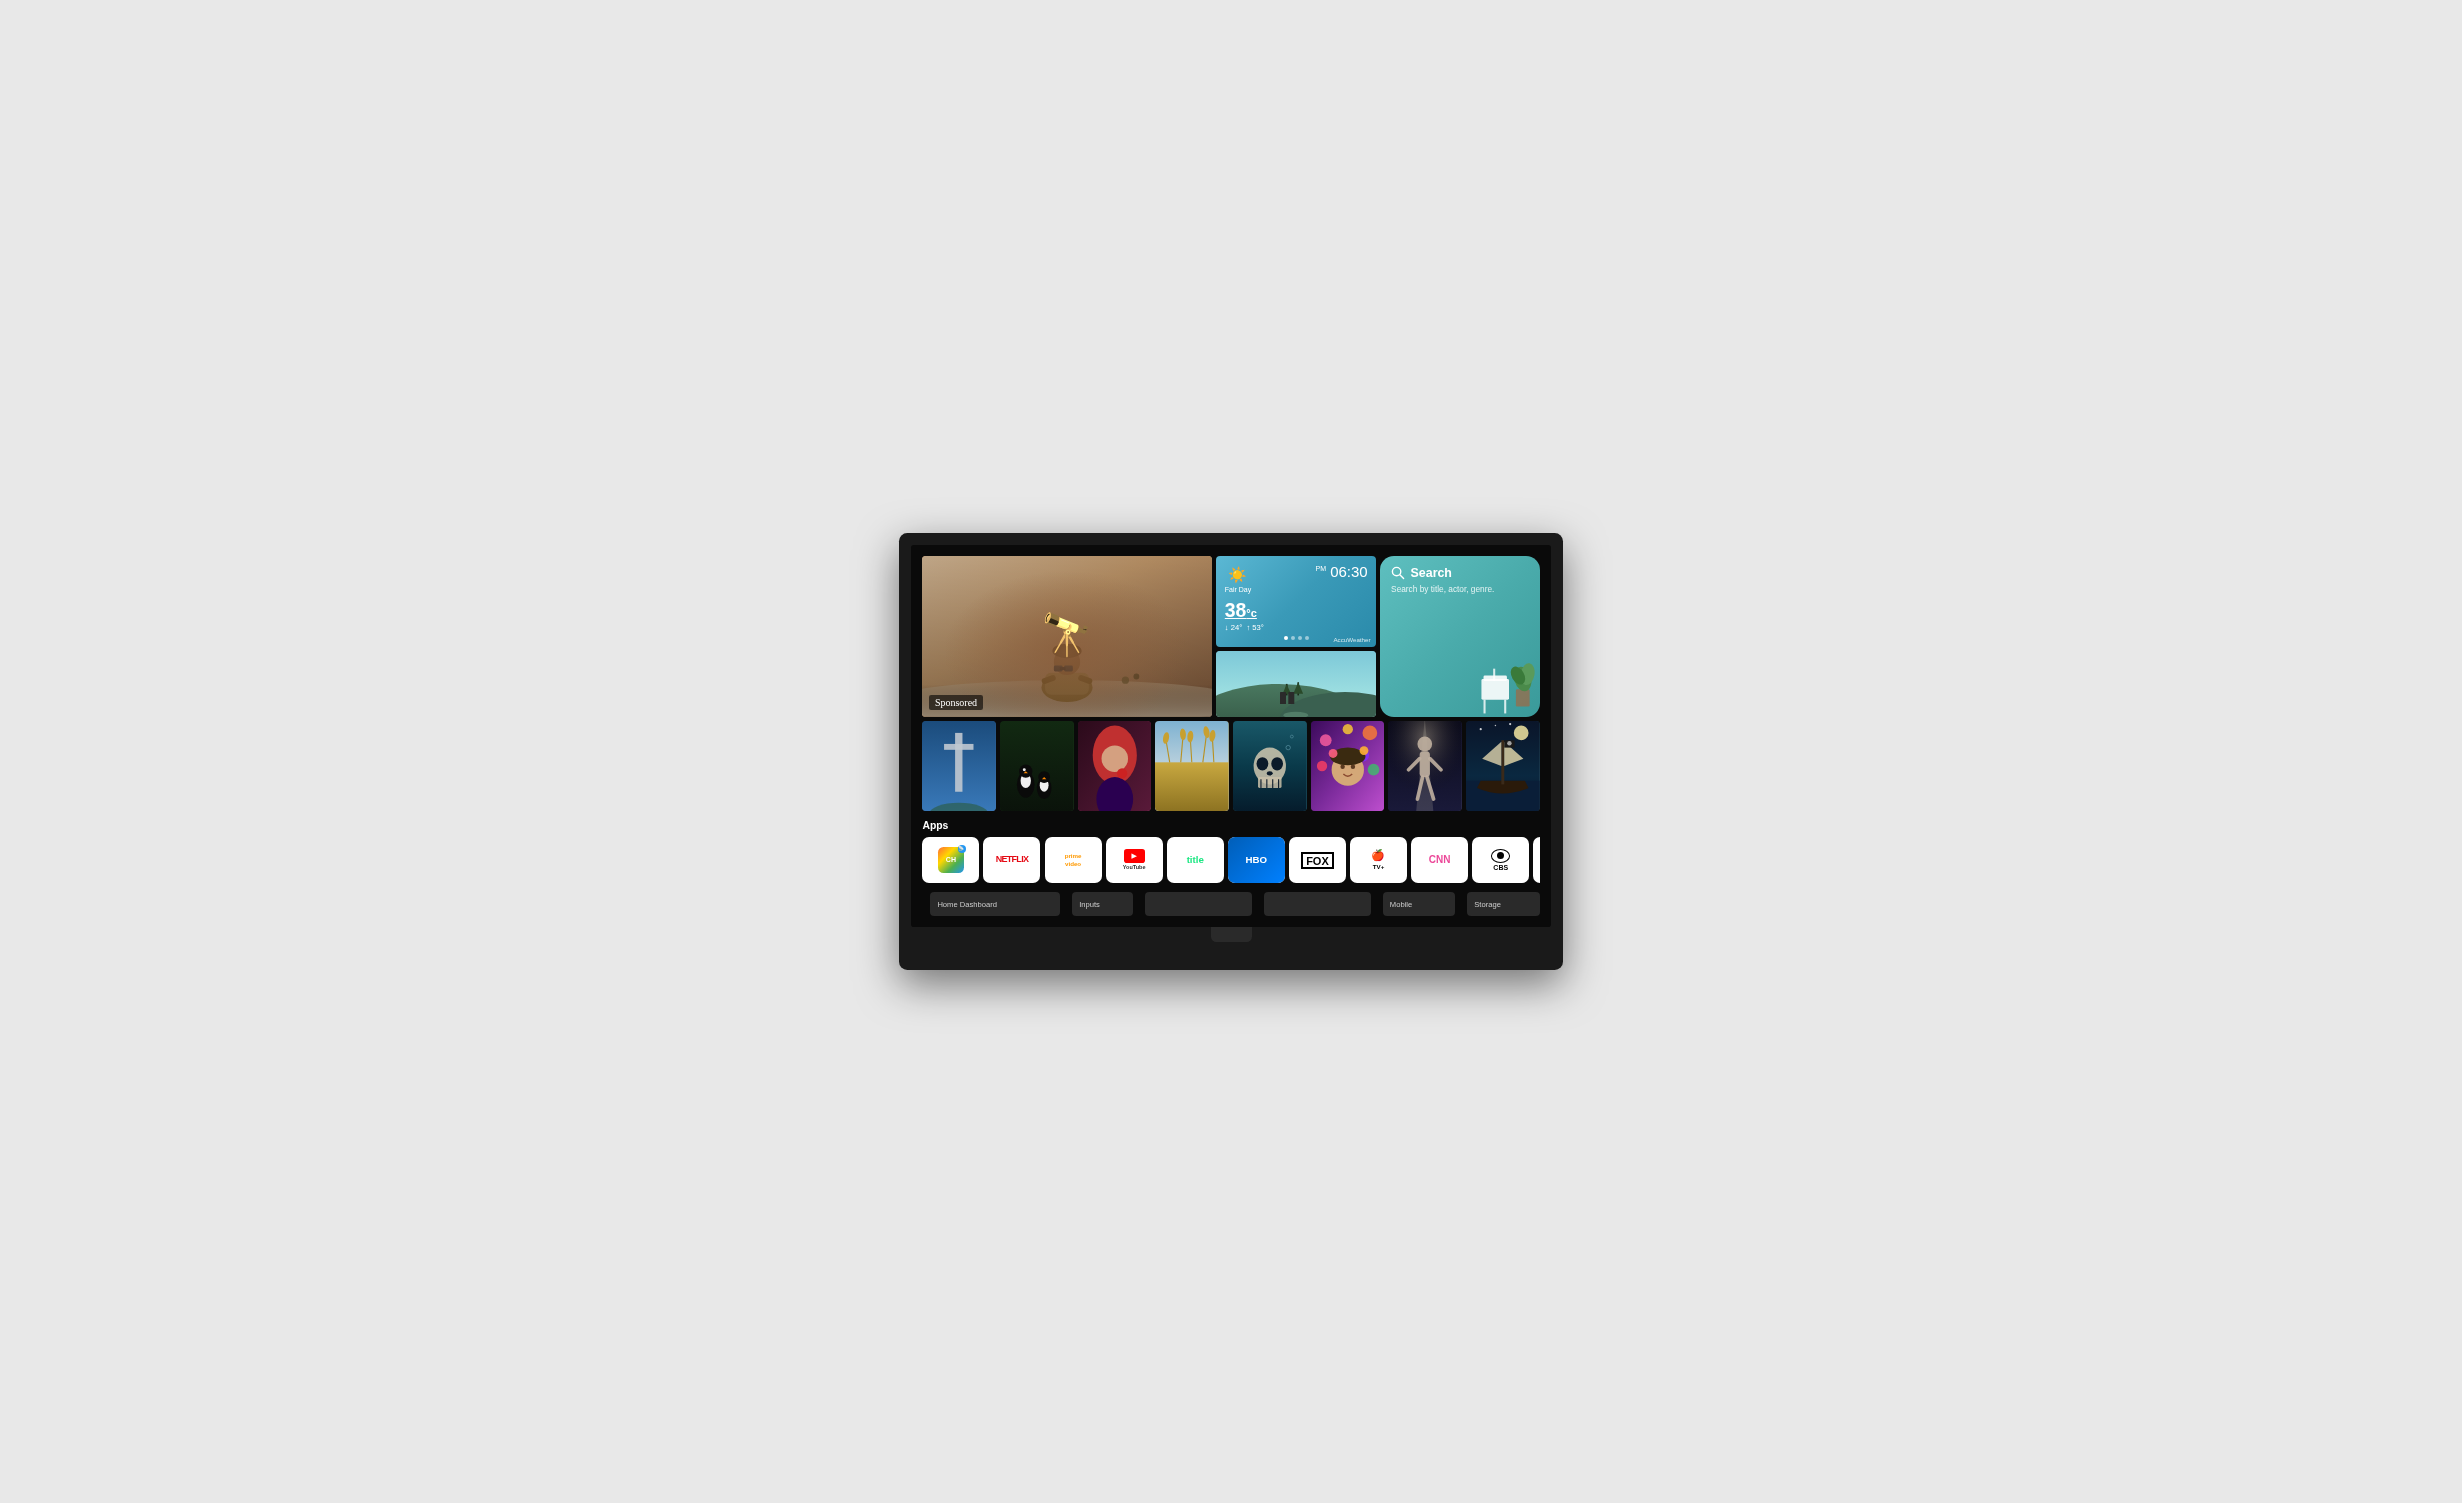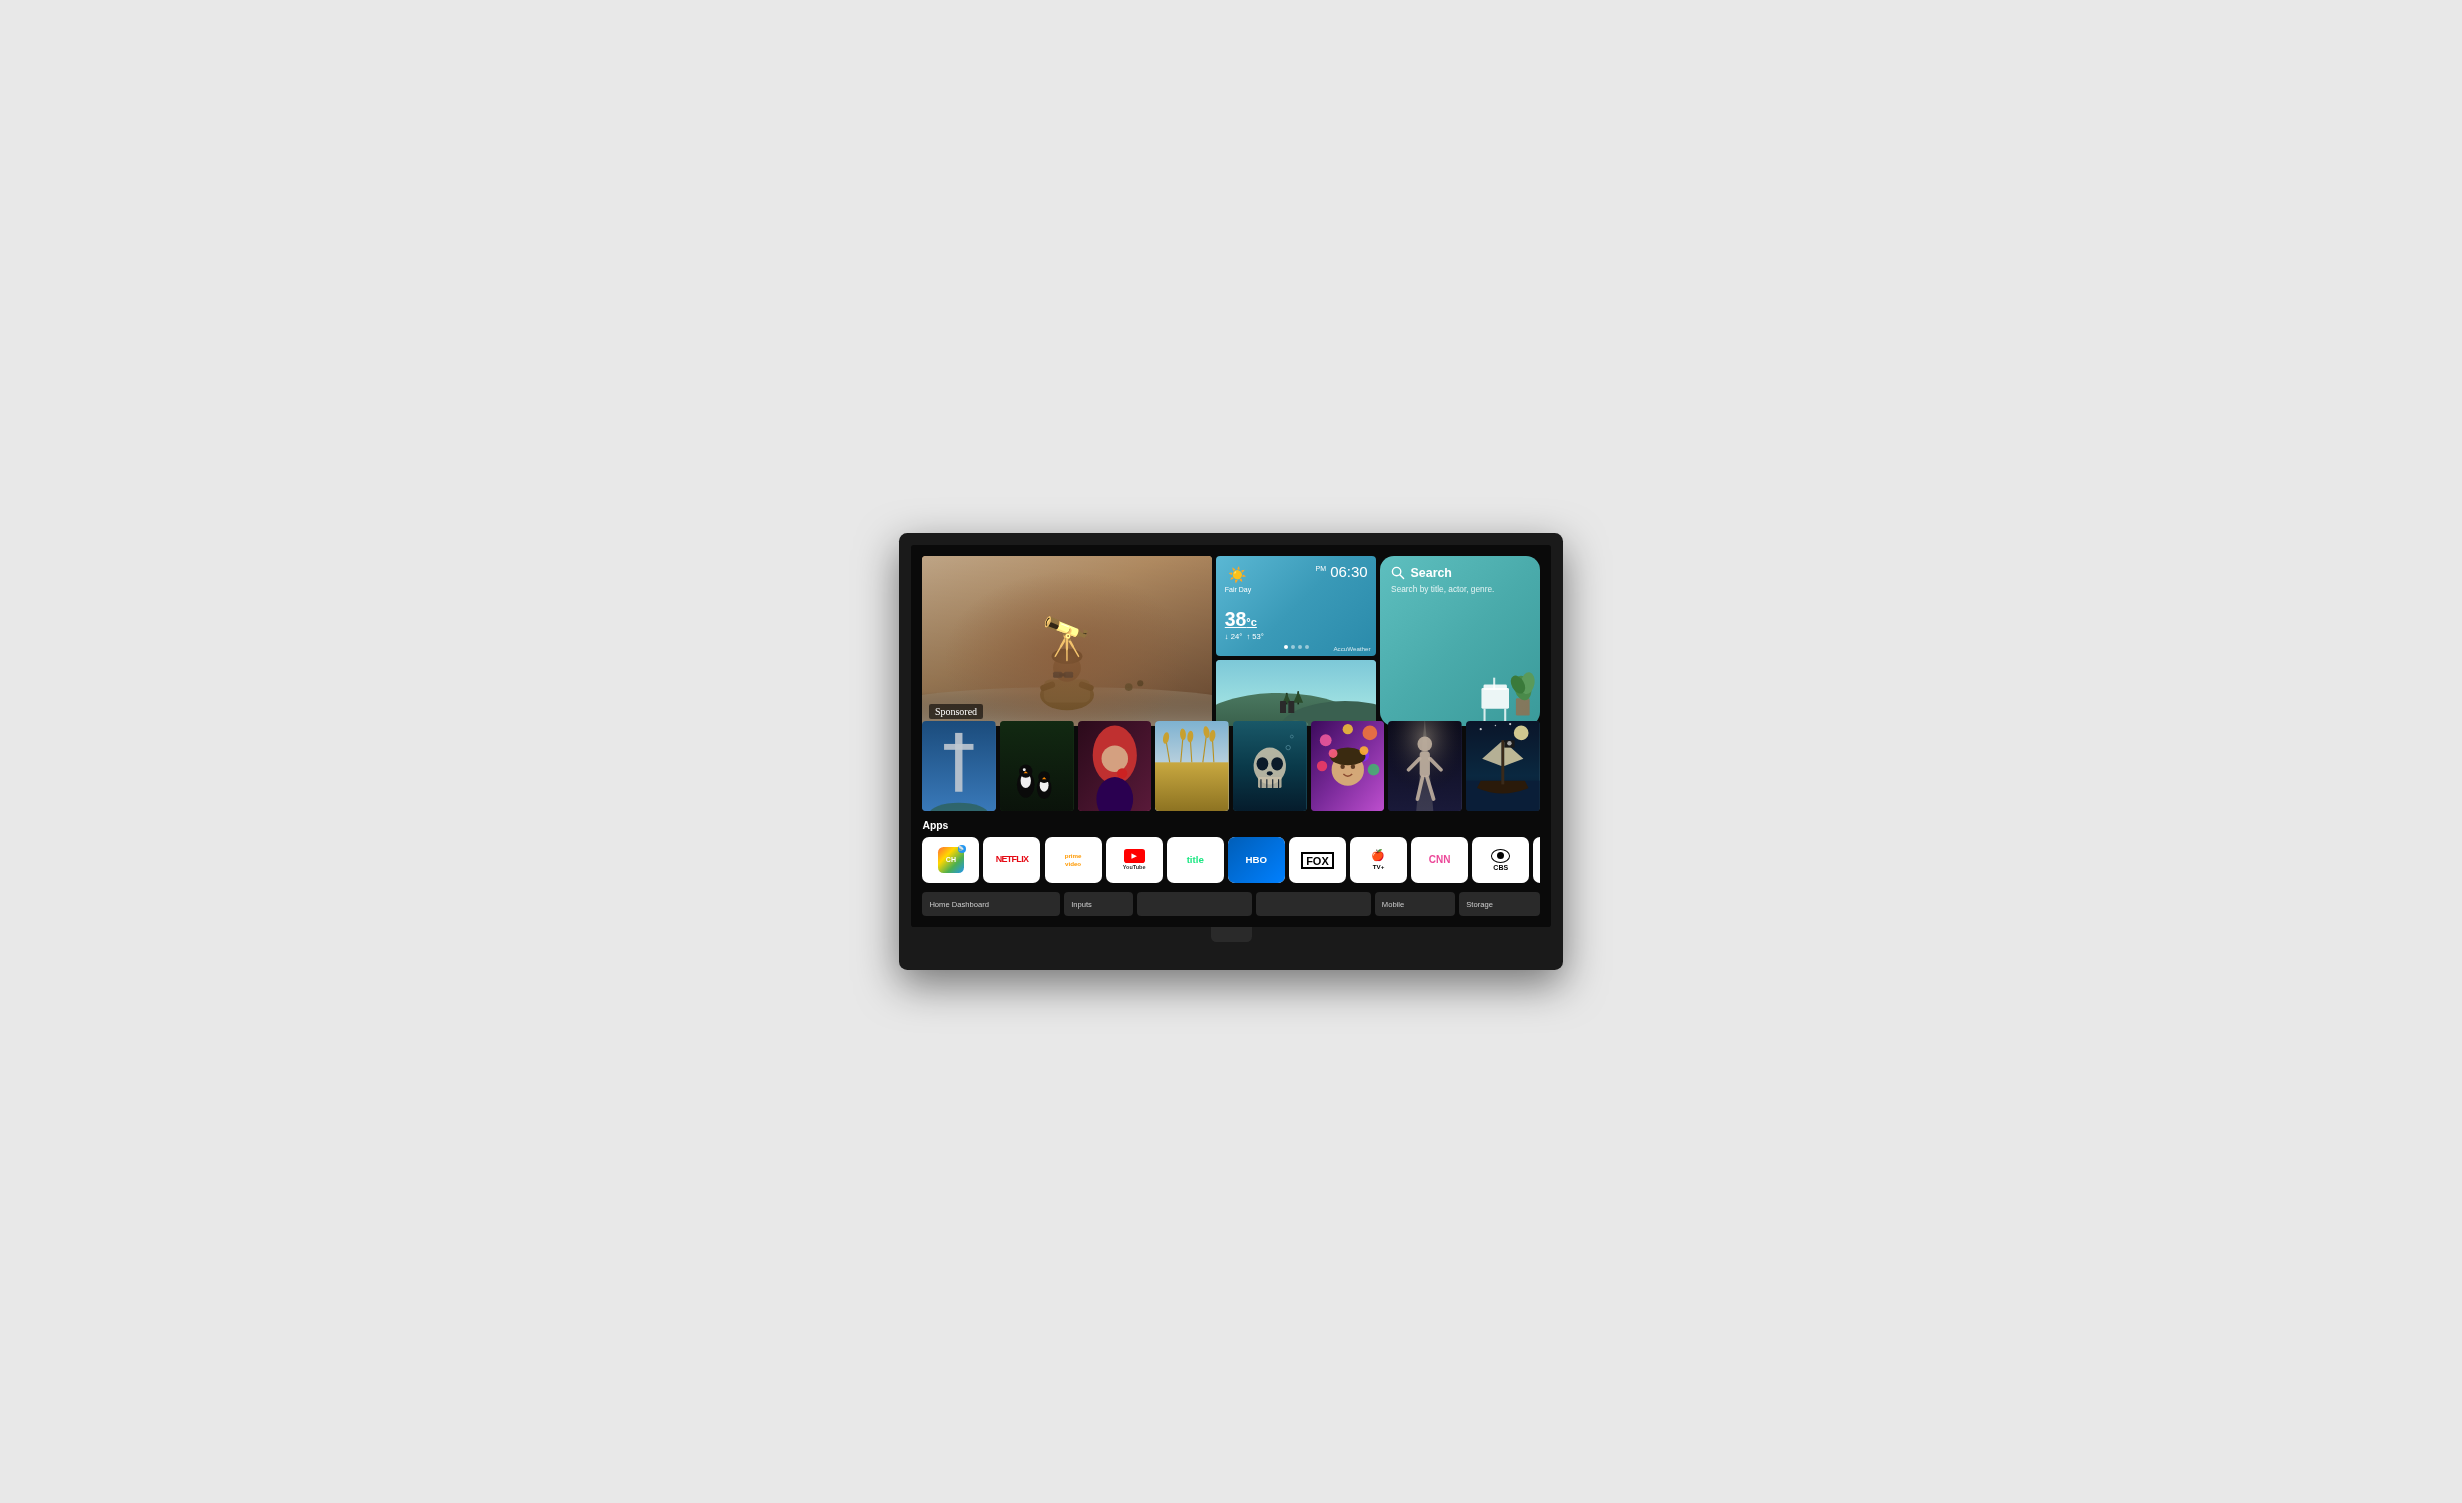--- a/index.html
+++ b/index.html
@@ -110,21 +110,21 @@
     .weather-icon {
       font-size: 15px;
     }
     .weather-label {
       font-size: 7px;
       margin-top: 1.4px;
     }
     .weather-temp {
       font-size: 19.4px;
       font-weight: 600;
-      margin-top: 15px;
+      margin-top: 6px;
       text-decoration: underline;
     }
     .weather-unit {
       font-size: 11px;
     }
     .weather-range {
       font-size: 7.6px;
       margin-top: 1.4px;
     }
     .weather-dots {
@@ -286,20 +286,21 @@
       background: #2a2a2a;
       border-radius: 4.1px;
       padding: 5.5px 7px;
       color: #ccc;
       font-size: 7.6px;
       font-weight: 500;
       cursor: pointer;
       height: 23.5px;
       display: flex;
       align-items: center;
+      margin-left: 8px;
     }
 
     
     .landscape-svg {
       width: 100%;
       height: 100%;
     }
 
     
     .search-deco-wrapper {

